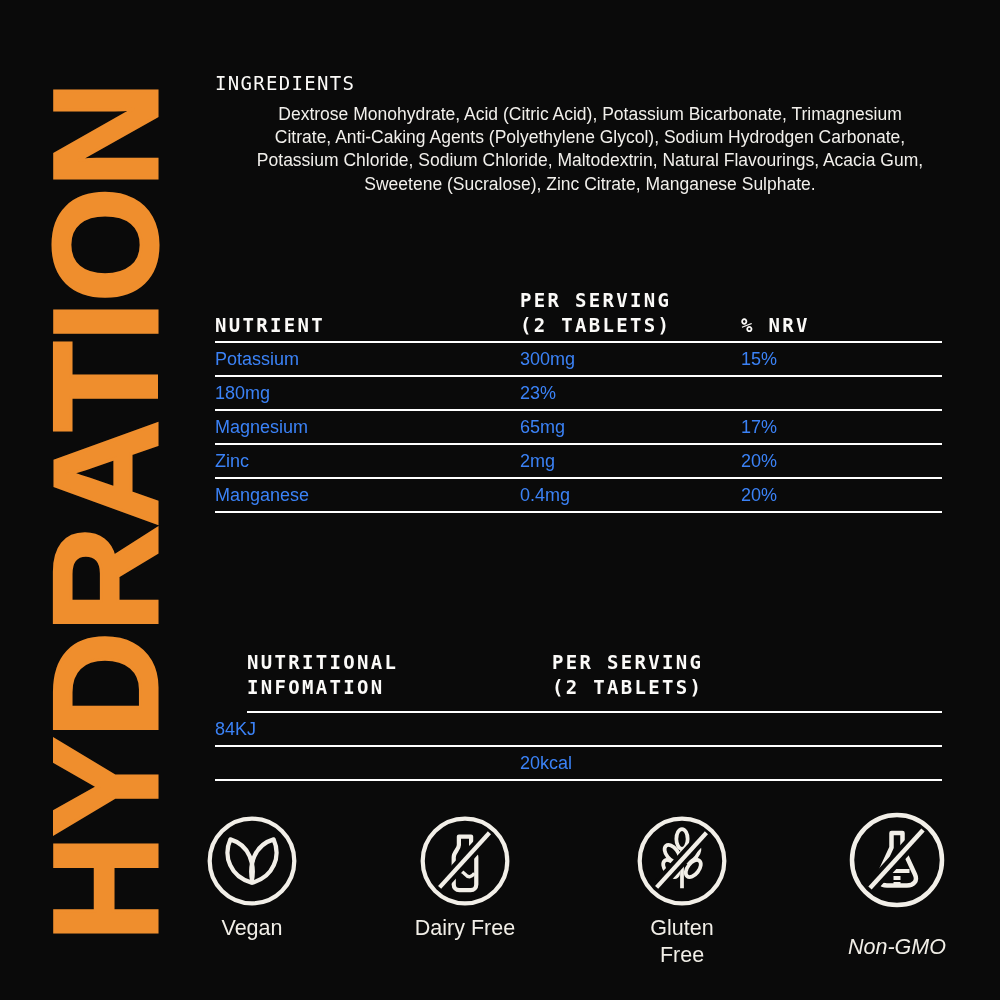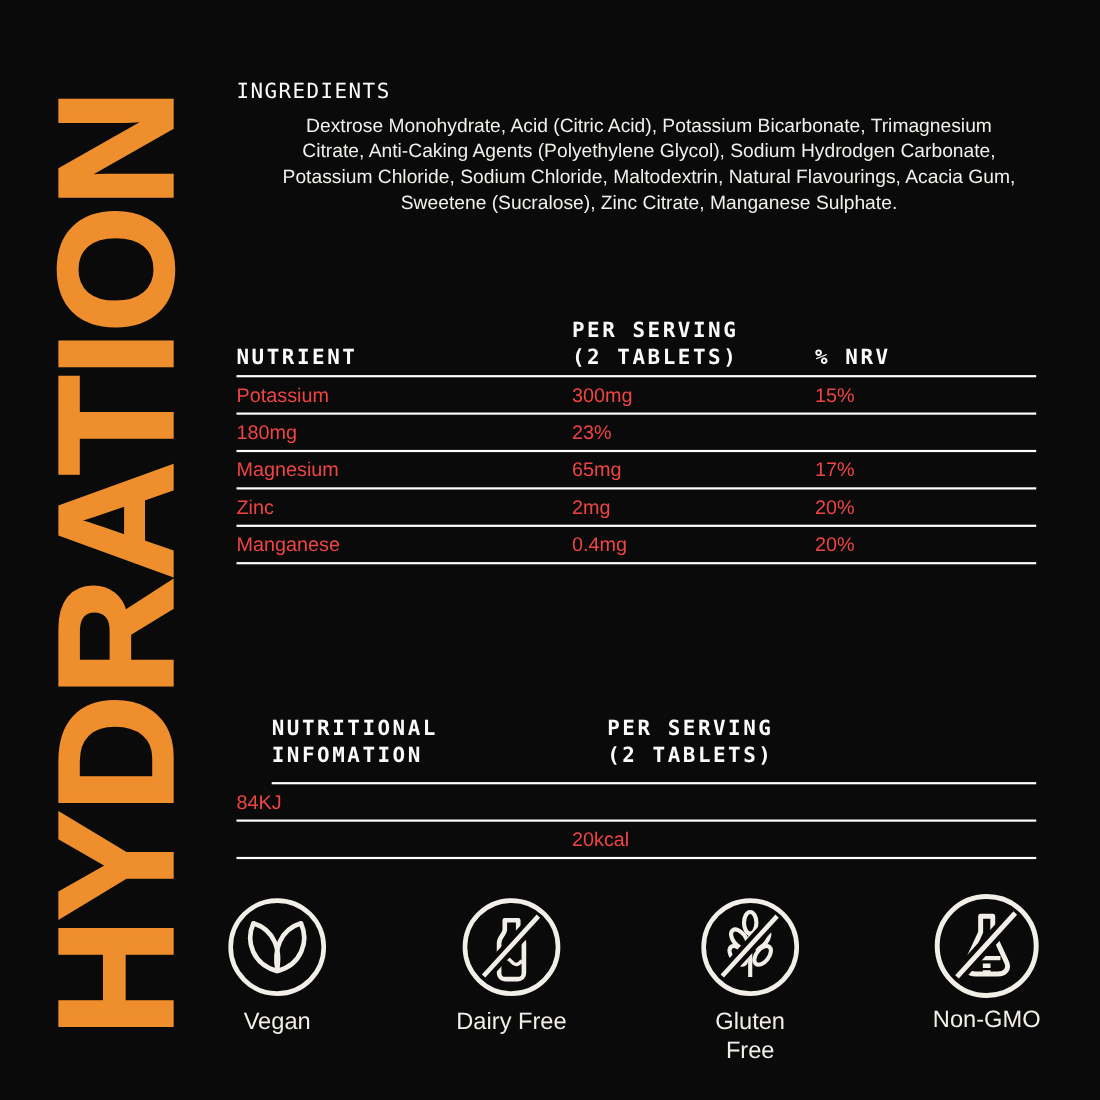--- a/index.html
+++ b/index.html
@@ -22,35 +22,35 @@
   .ing-body{margin-top:9px;font-size:17.5px;line-height:23.2px;color:#F2F0EC;white-space:nowrap;text-align:center;}
 
   
   .tbl{position:absolute;left:215px;width:727px;}
   .mono-head{font-family:"DejaVu Sans Mono",monospace;font-weight:bold;
              font-size:19px;letter-spacing:2.3px;line-height:25px;color:#FBFAF8;}
   .grid3{display:grid;grid-template-columns:305px 221px 201px;}
   .grid2{display:grid;grid-template-columns:305px 422px;}
   .t-header{align-items:end;padding-bottom:3px;border-bottom:2px solid #FFFFFF;}
   .t-row{align-items:center;height:34px;box-sizing:border-box;
-         border-bottom:2px solid #FFFFFF;font-size:18px;color:#ef4444;}
+         border-bottom:2px solid #FFFFFF;font-size:18px;color:#3b82f6;}
   .tbl1{top:288px;}
   .tbl2{top:650px;}
   .tbl2 .t-header{padding-bottom:11px;margin-left:32px;}
 
   
   .badge{position:absolute;width:170px;text-align:center;top:814px;}
   .badge svg{display:block;margin:0 auto;}
   .badge-label{margin-top:7px;font-size:21.5px;line-height:27px;color:#F2EFE8;white-space:nowrap;}
   .badge-label.wrap{white-space:normal;width:84px;margin-left:auto;margin-right:auto;}
   .badge.b-vegan{left:167px;}
   .badge.b-dairy{left:380px;}
   .badge.b-gluten{left:597px;}
   .badge.b-gmo{left:812px;top:810px;}
-  .badge.b-gmo .badge-label{margin-top:4px;}
+  .badge.b-gmo .badge-label{margin-top:24px;font-style:italic;}
   .icon{stroke:#F2EFE8;fill:none;stroke-width:4.5;}
 </style>
 </head>
 <body>
 
 <div class="page">
 
   <div class="vertical-title">HYDRATION</div>
 
   <div class="ingredients">

